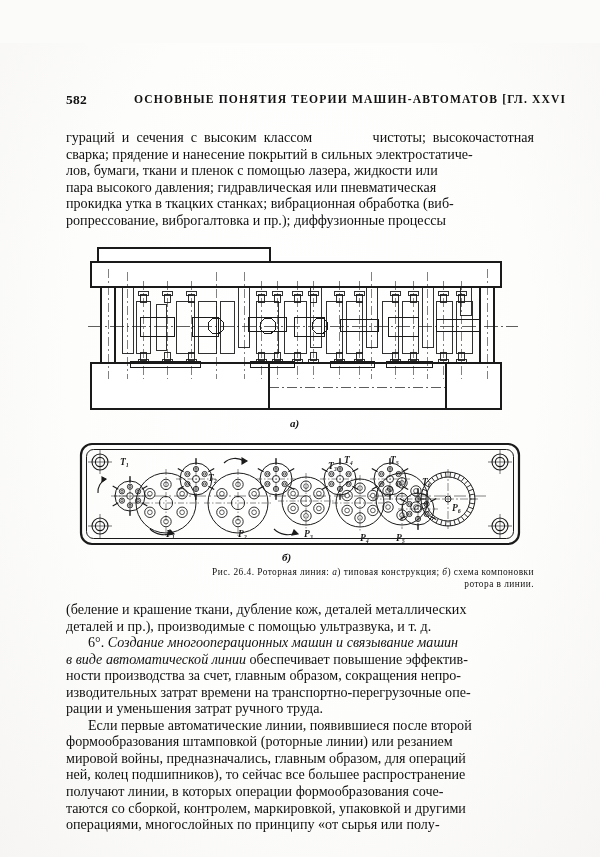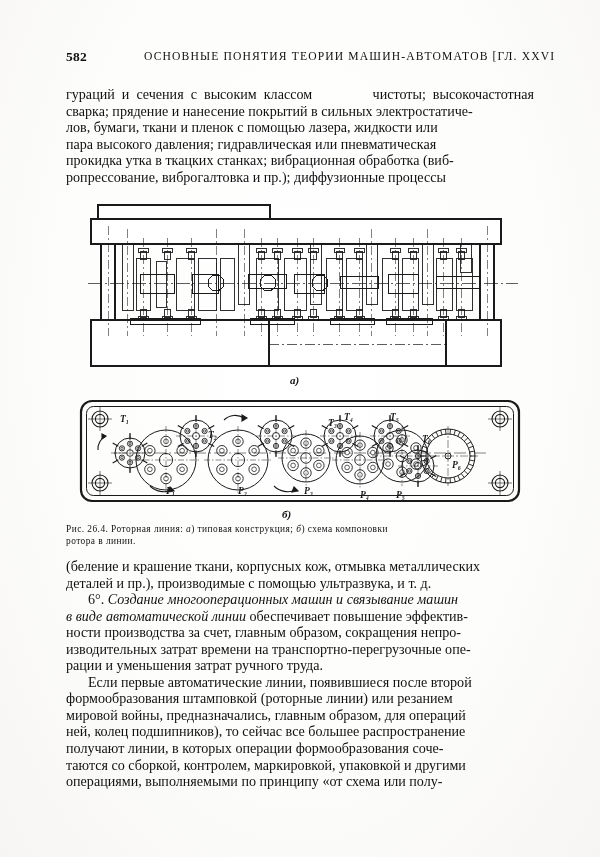--- a/index.html
+++ b/index.html
@@ -8,34 +8,35 @@
     background:#fbfbfa;
     font-family:"Liberation Serif", serif;
     color:#111;
     overflow:hidden;
     position:relative;
   }
   .page{
     position:absolute;inset:0;
     background:
       radial-gradient(ellipse at 50% 40%, #ffffff 0%, #fdfdfc 55%, #f6f5f3 100%);
+    margin-top: 43px;
   }
   
   .runhead{
     position:absolute;left:0;right:0;top:49px;
     height:18px;
   }
   .folio{
     position:absolute;left:66px;top:0;
     font-size:13.5px;font-weight:bold;letter-spacing:.3px;
     font-family:"Liberation Serif", serif;
   }
   .runtitle{
-    position:absolute;left:144px;top:1px;
-    font-size:11.6px;font-weight:normal;
+    position:absolute;left:134px;top:1px;
+    font-size:11.6px;font-weight:bold;
     letter-spacing:1.15px;
     white-space:nowrap;
   }
   
   .col{
     position:absolute;left:66px;width:468px;
   }
   .tline{
     font-size:14.1px;
     line-height:16.55px;
@@ -52,21 +53,21 @@
   .indent{padding-left:22px;}
   
   .figbox{position:absolute;left:66px;width:468px;}
   .sublabel{
     position:absolute;
     font-size:11px;font-style:italic;font-weight:bold;
     font-family:"Liberation Serif", serif;
   }
   .caption{
     position:absolute;left:66px;width:468px;
-    text-align:left;
+    text-align:right;
     font-size:9.4px;letter-spacing:.45px;
     line-height:11.5px;
   }
   .caption i{font-style:italic;}
   svg{display:block;}
   .ln{stroke:#1a1a1a;fill:none;}
 </style>
 </head>
 <body>
 
@@ -567,29 +568,29 @@
   <div class="sublabel" style="left:282px;top:508px;">б)</div>
 
   <div class="caption" style="top:524px;">
     <div>
       <span>Рис. 26.4. Роторная  линия:  </span><i>а</i><span>)  типовая   конструкция;  </span><i>б</i><span>)  схема   компоновки</span>
     </div>
     <div>ротора  в  линии.</div>
   </div>
 
   <div class="col" id="botcol" style="top:558px;">
-      <div class="tline">(беление  и  крашение  ткани,  корпусных  кож,  отмывка  металлических</div>
+      <div class="tline">(беление  и  крашение  ткани,  дубление  кож,  деталей  металлических</div>
       <div class="tline">деталей  и  пр.),  производимые  с  помощью  ультразвука,  и  т. д.</div>
       <div class="tline indent">6°. <i>Создание  многооперационных  машин  и  связывание  машин</i></div>
       <div class="tline"><i>в виде автоматической линии</i> обеспечивает  повышение  эффектив-</div>
       <div class="tline">ности  производства  за  счет,  главным  образом,  сокращения  непро-</div>
       <div class="tline">изводительных  затрат  времени  на  транспортно-перегрузочные  опе-</div>
       <div class="tline">рации  и  уменьшения  затрат  ручного  труда.</div>
       <div class="tline indent">Если  первые  автоматические  линии,  появившиеся  после  второй</div>
       <div class="tline">формообразования  штамповкой  (роторные  линии)  или  резанием</div>
       <div class="tline">мировой  войны,  предназначались,  главным  образом,  для  операций</div>
       <div class="tline">ней,  колец  подшипников),  то  сейчас  все  большее  распространение</div>
       <div class="tline">получают  линии,  в  которых  операции  формообразования  соче-</div>
       <div class="tline">таются со сборкой, контролем, маркировкой, упаковкой и другими</div>
-      <div class="tline">операциями,  выполняемыми  по  принципу  «от  схема  или  полу-</div>
+      <div class="tline">операциями,  многослойных  по  принципу  «от  сырья  или  полу-</div>
     </div>
 
 </div>
 
 </body></html>

